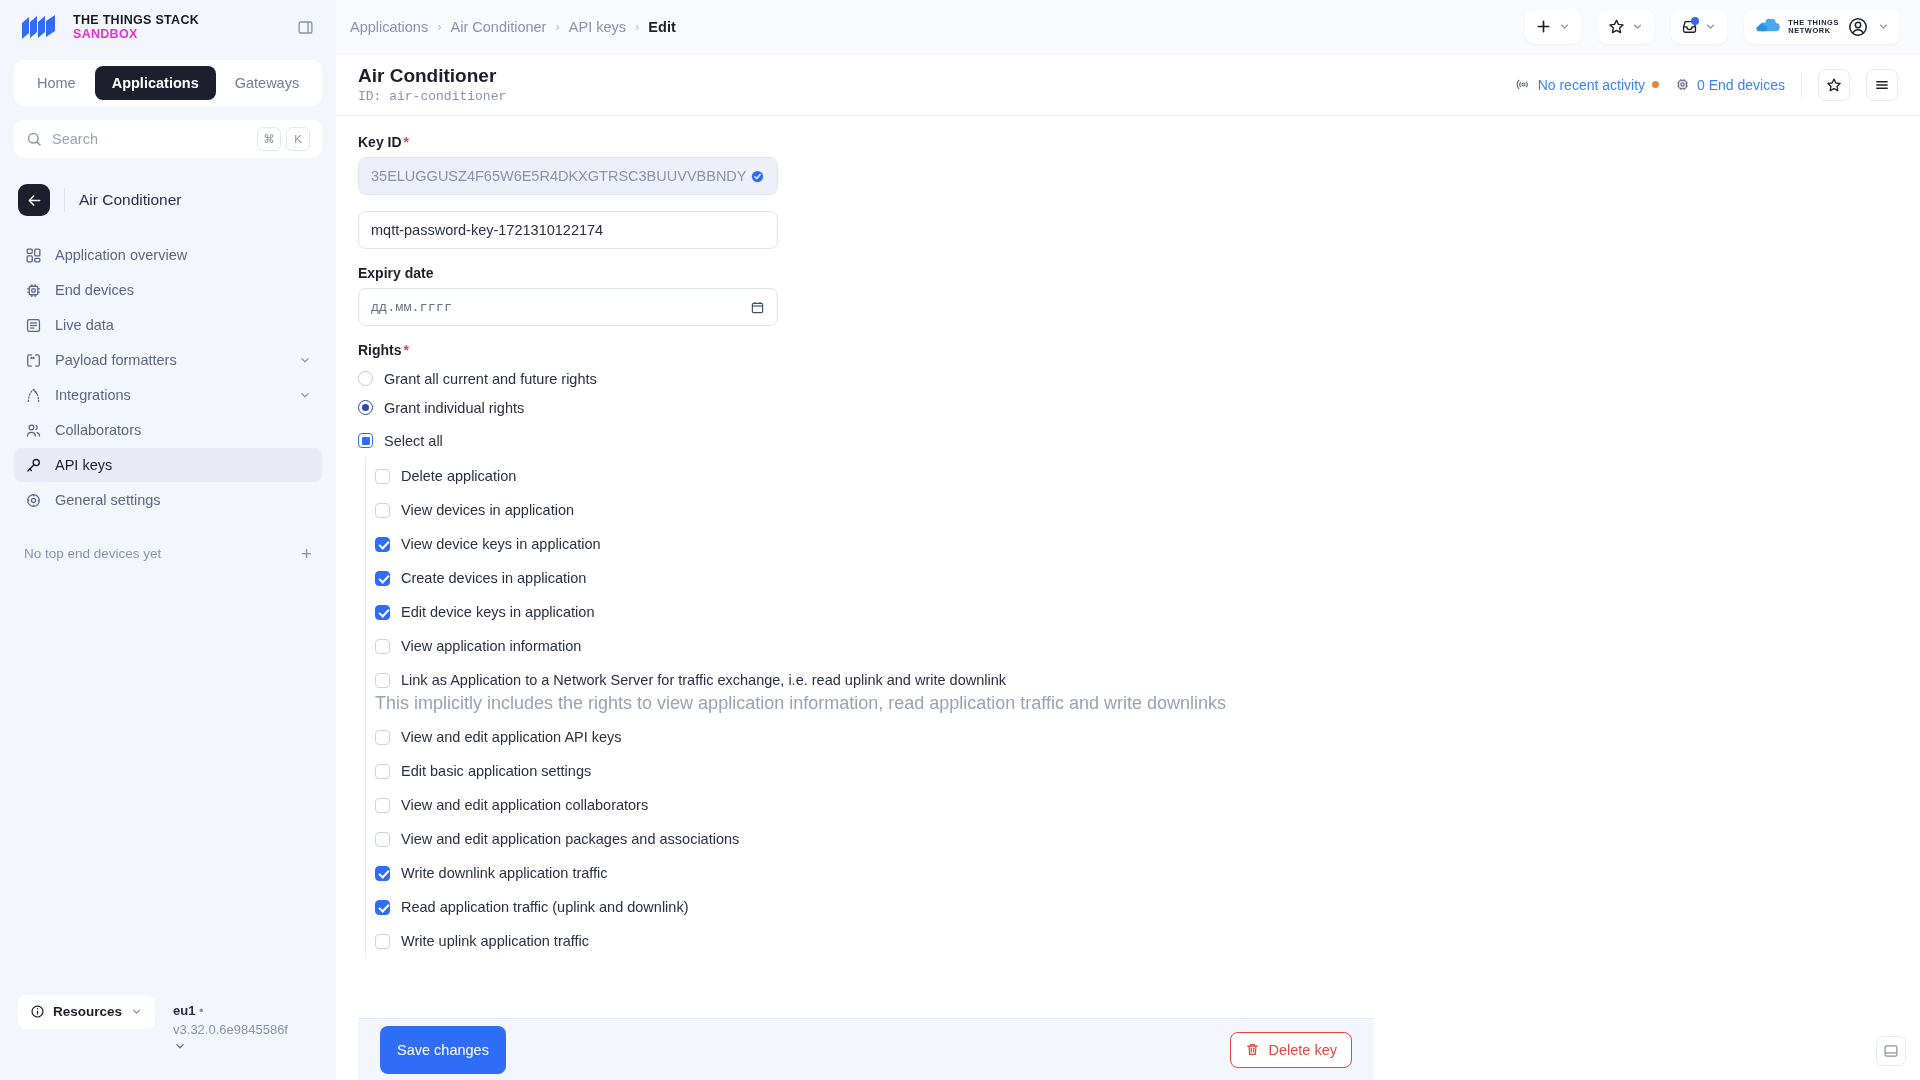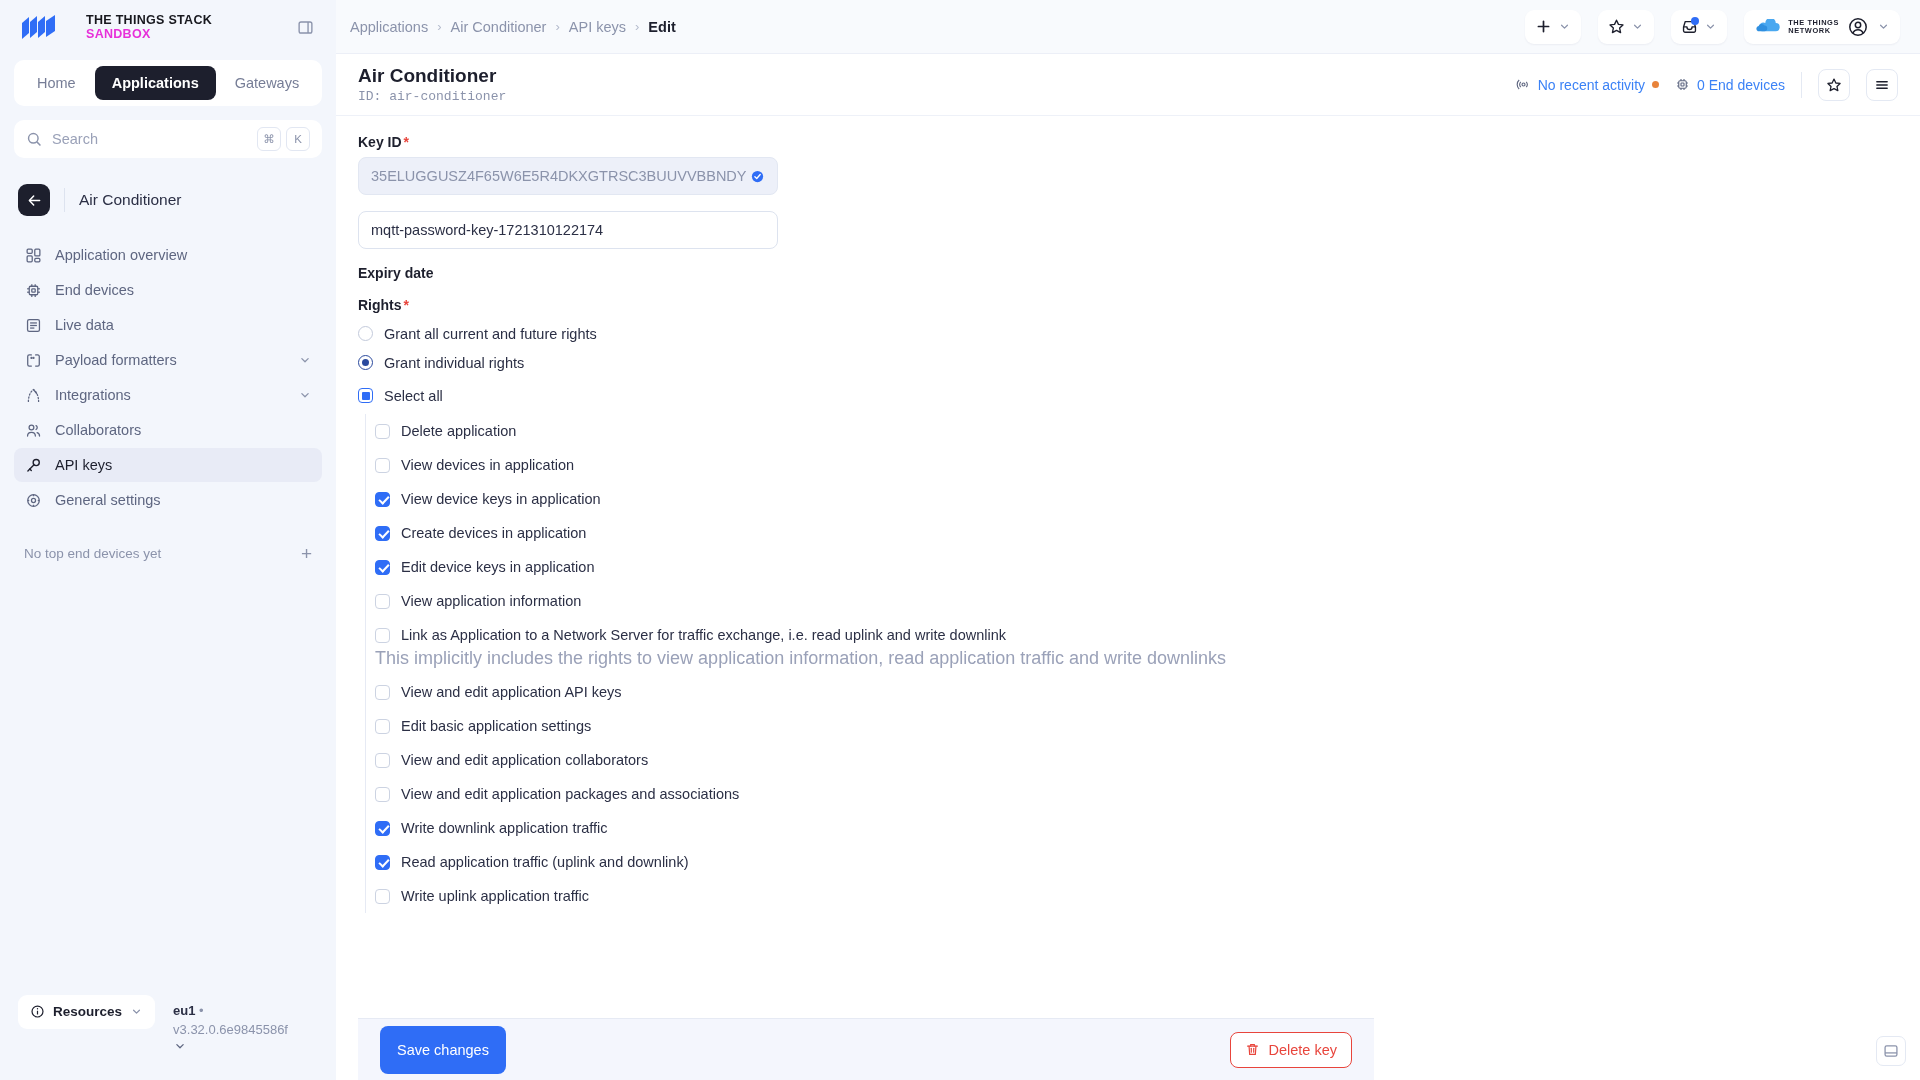--- a/index.html
+++ b/index.html
@@ -15,21 +15,21 @@
   
   .sidebar {
     width: 336px; height: 1080px;
     background: #f3f6fc;
     display: flex; flex-direction: column;
     flex: 0 0 336px;
     position: relative;
   }
   .brand-row {
     height: 54px; display: flex; align-items: center;
-    padding: 0 18px 0 20px; gap: 24px;
+    padding: 0 18px 0 20px; gap: 11px;
   }
   .logo-mark { width: 42px; height: 26px; flex: 0 0 42px; }
   .brand-text { line-height: 1.12; }
   .brand-l1 {
     font-size: 12.5px; font-weight: 800; color: #17181e;
     letter-spacing: 0.3px;
   }
   .brand-l2 {
     font-size: 12.5px; font-weight: 800; color: #e730d9;
     letter-spacing: 0.3px;
@@ -683,20 +683,31 @@
       <div class="field">
         <div class="input-box">
           <span class="val">mqtt-password-key-1721310122174</span>
         </div>
       </div>
 
       <div class="field">
         <div class="field-label">
           <span>Expiry date</span>
         </div>
+        <div class="input-box">
+          <span class="ph">дд.мм.гггг</span>
+          <span class="date-ico">
+            <svg width="15" height="15" viewBox="0 0 20 20" fill="none" stroke="currentColor" stroke-width="1.6">
+              <rect x="3.2" y="4.6" width="13.6" height="12.2" rx="1.6"></rect>
+                <line x1="3.2" y1="8" x2="16.8" y2="8"></line>
+              <line x1="6.6" y1="2.8" x2="6.6" y2="5.4"></line>
+                <line x1="13.4" y1="2.8" x2="13.4" y2="5.4"></line>
+            </svg>
+          </span>
+        </div>
       </div>
 
       <div class="field">
         <div class="field-label rights-label">
           <span>Rights</span>
             <span class="req">*</span>
         </div>
 
         <div class="opt-row">
           <span class="radio"></span>

